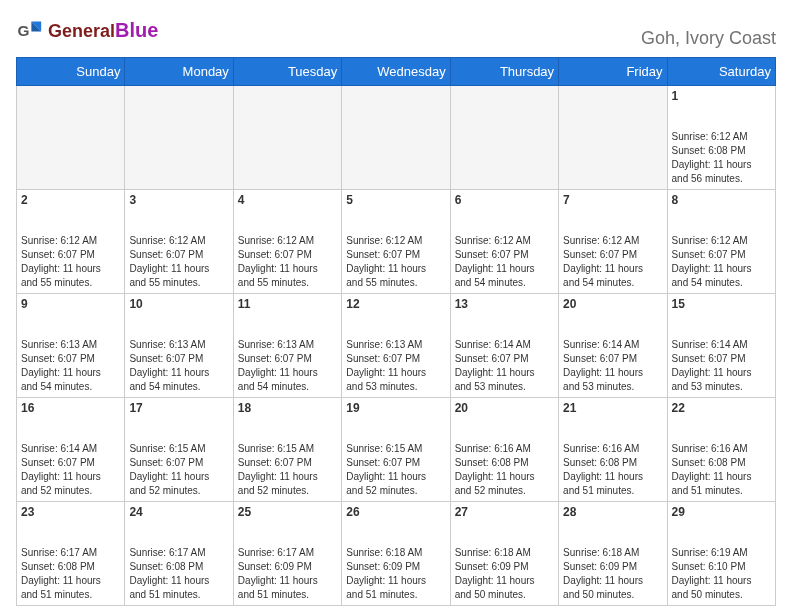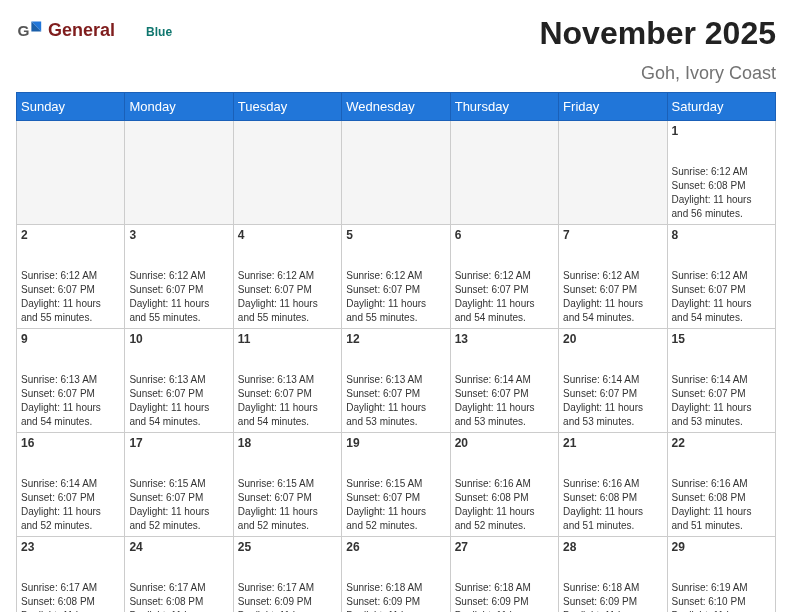--- a/index.html
+++ b/index.html
@@ -20,24 +20,23 @@
       display: flex;
       align-items: center;
       gap: 4px;
     }
     .logo-text-general {
       font-size: 18px;
       font-weight: bold;
       color: #7f1d1d;
     }
     .logo-text-blue {
-      font-size: 12px;
+      font-size: 20px;
       font-weight: bold;
-      color: #0f766e;
-      margin-left: 31px;
+      color: #a21caf;
     }
     .logo-icon {
       width: 28px;
       height: 28px;
     }
     .title-block {
       text-align: right;
     }
     .month-title {
       font-size: 32px;
@@ -53,21 +52,21 @@
     .calendar-table {
       width: 100%;
       border-collapse: collapse;
       border: 1px solid #ccc;
     }
     .calendar-table th {
       background: #2176d9;
       color: #fff;
       font-size: 13px;
       padding: 6px 4px;
-      text-align: left;
+      text-align: right;
       border: 1px solid #1a60b8;
       font-weight: normal;
     }
     .calendar-table td {
       border: 1px solid #ccc;
       vertical-align: top;
       padding: 3px 4px;
       width: calc(100%/7);
       min-height: 80px;
       height: 80px;
@@ -102,21 +101,20 @@
     <svg class="logo-icon" viewBox="0 0 40 40">
       <text x="2" y="28" font-size="22" font-weight="bold" fill="#555">G</text>
       <polygon points="22,8 36,8 36,22" fill="#2176d9"></polygon>
       <polygon points="22,8 36,22 22,22" fill="#1a5faa"></polygon>
     </svg>
     <div>
       <span class="logo-text-general">General</span><span class="logo-text-blue">Blue</span>
     </div>
   </div>
   <div class="title-block">
-    <div class="month-title">November 2025</div>
     <div class="location-title">Goh, Ivory Coast</div>
   </div>
 </div>
 
 <table class="calendar-table">
   <thead>
     <tr>
     <th>Sunday</th>
         <th>Monday</th>
         <th>Tuesday</th>

